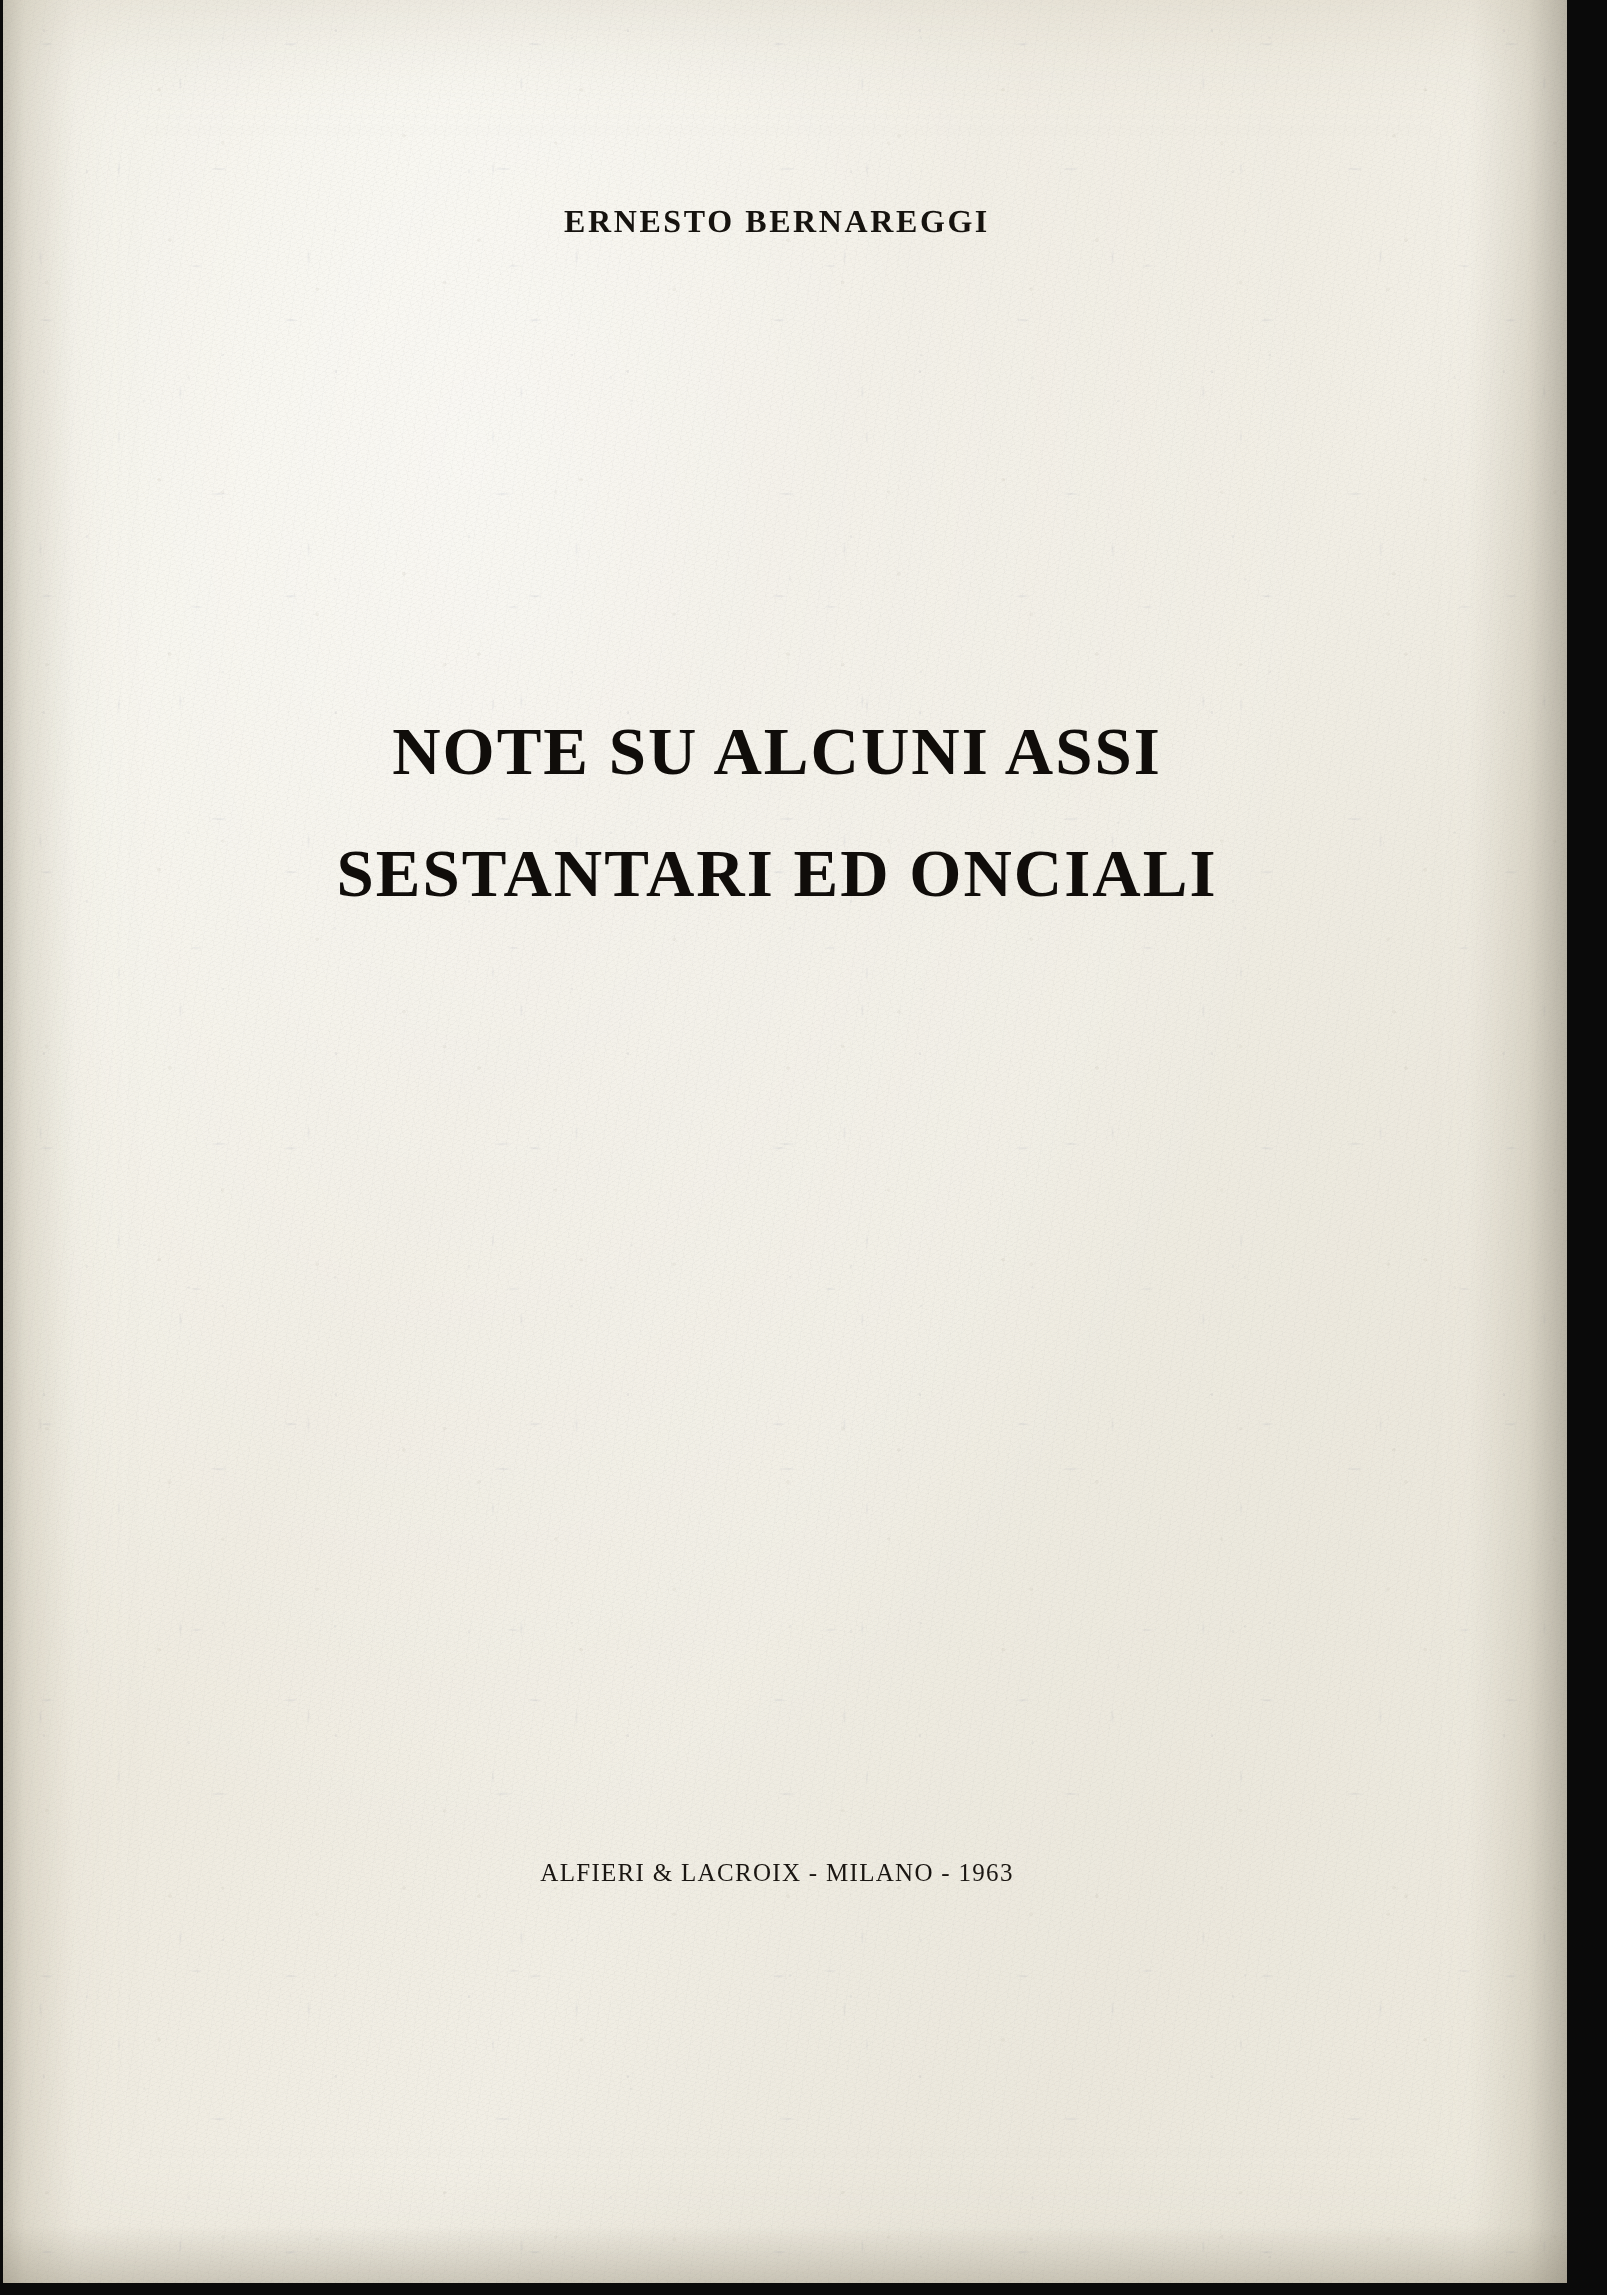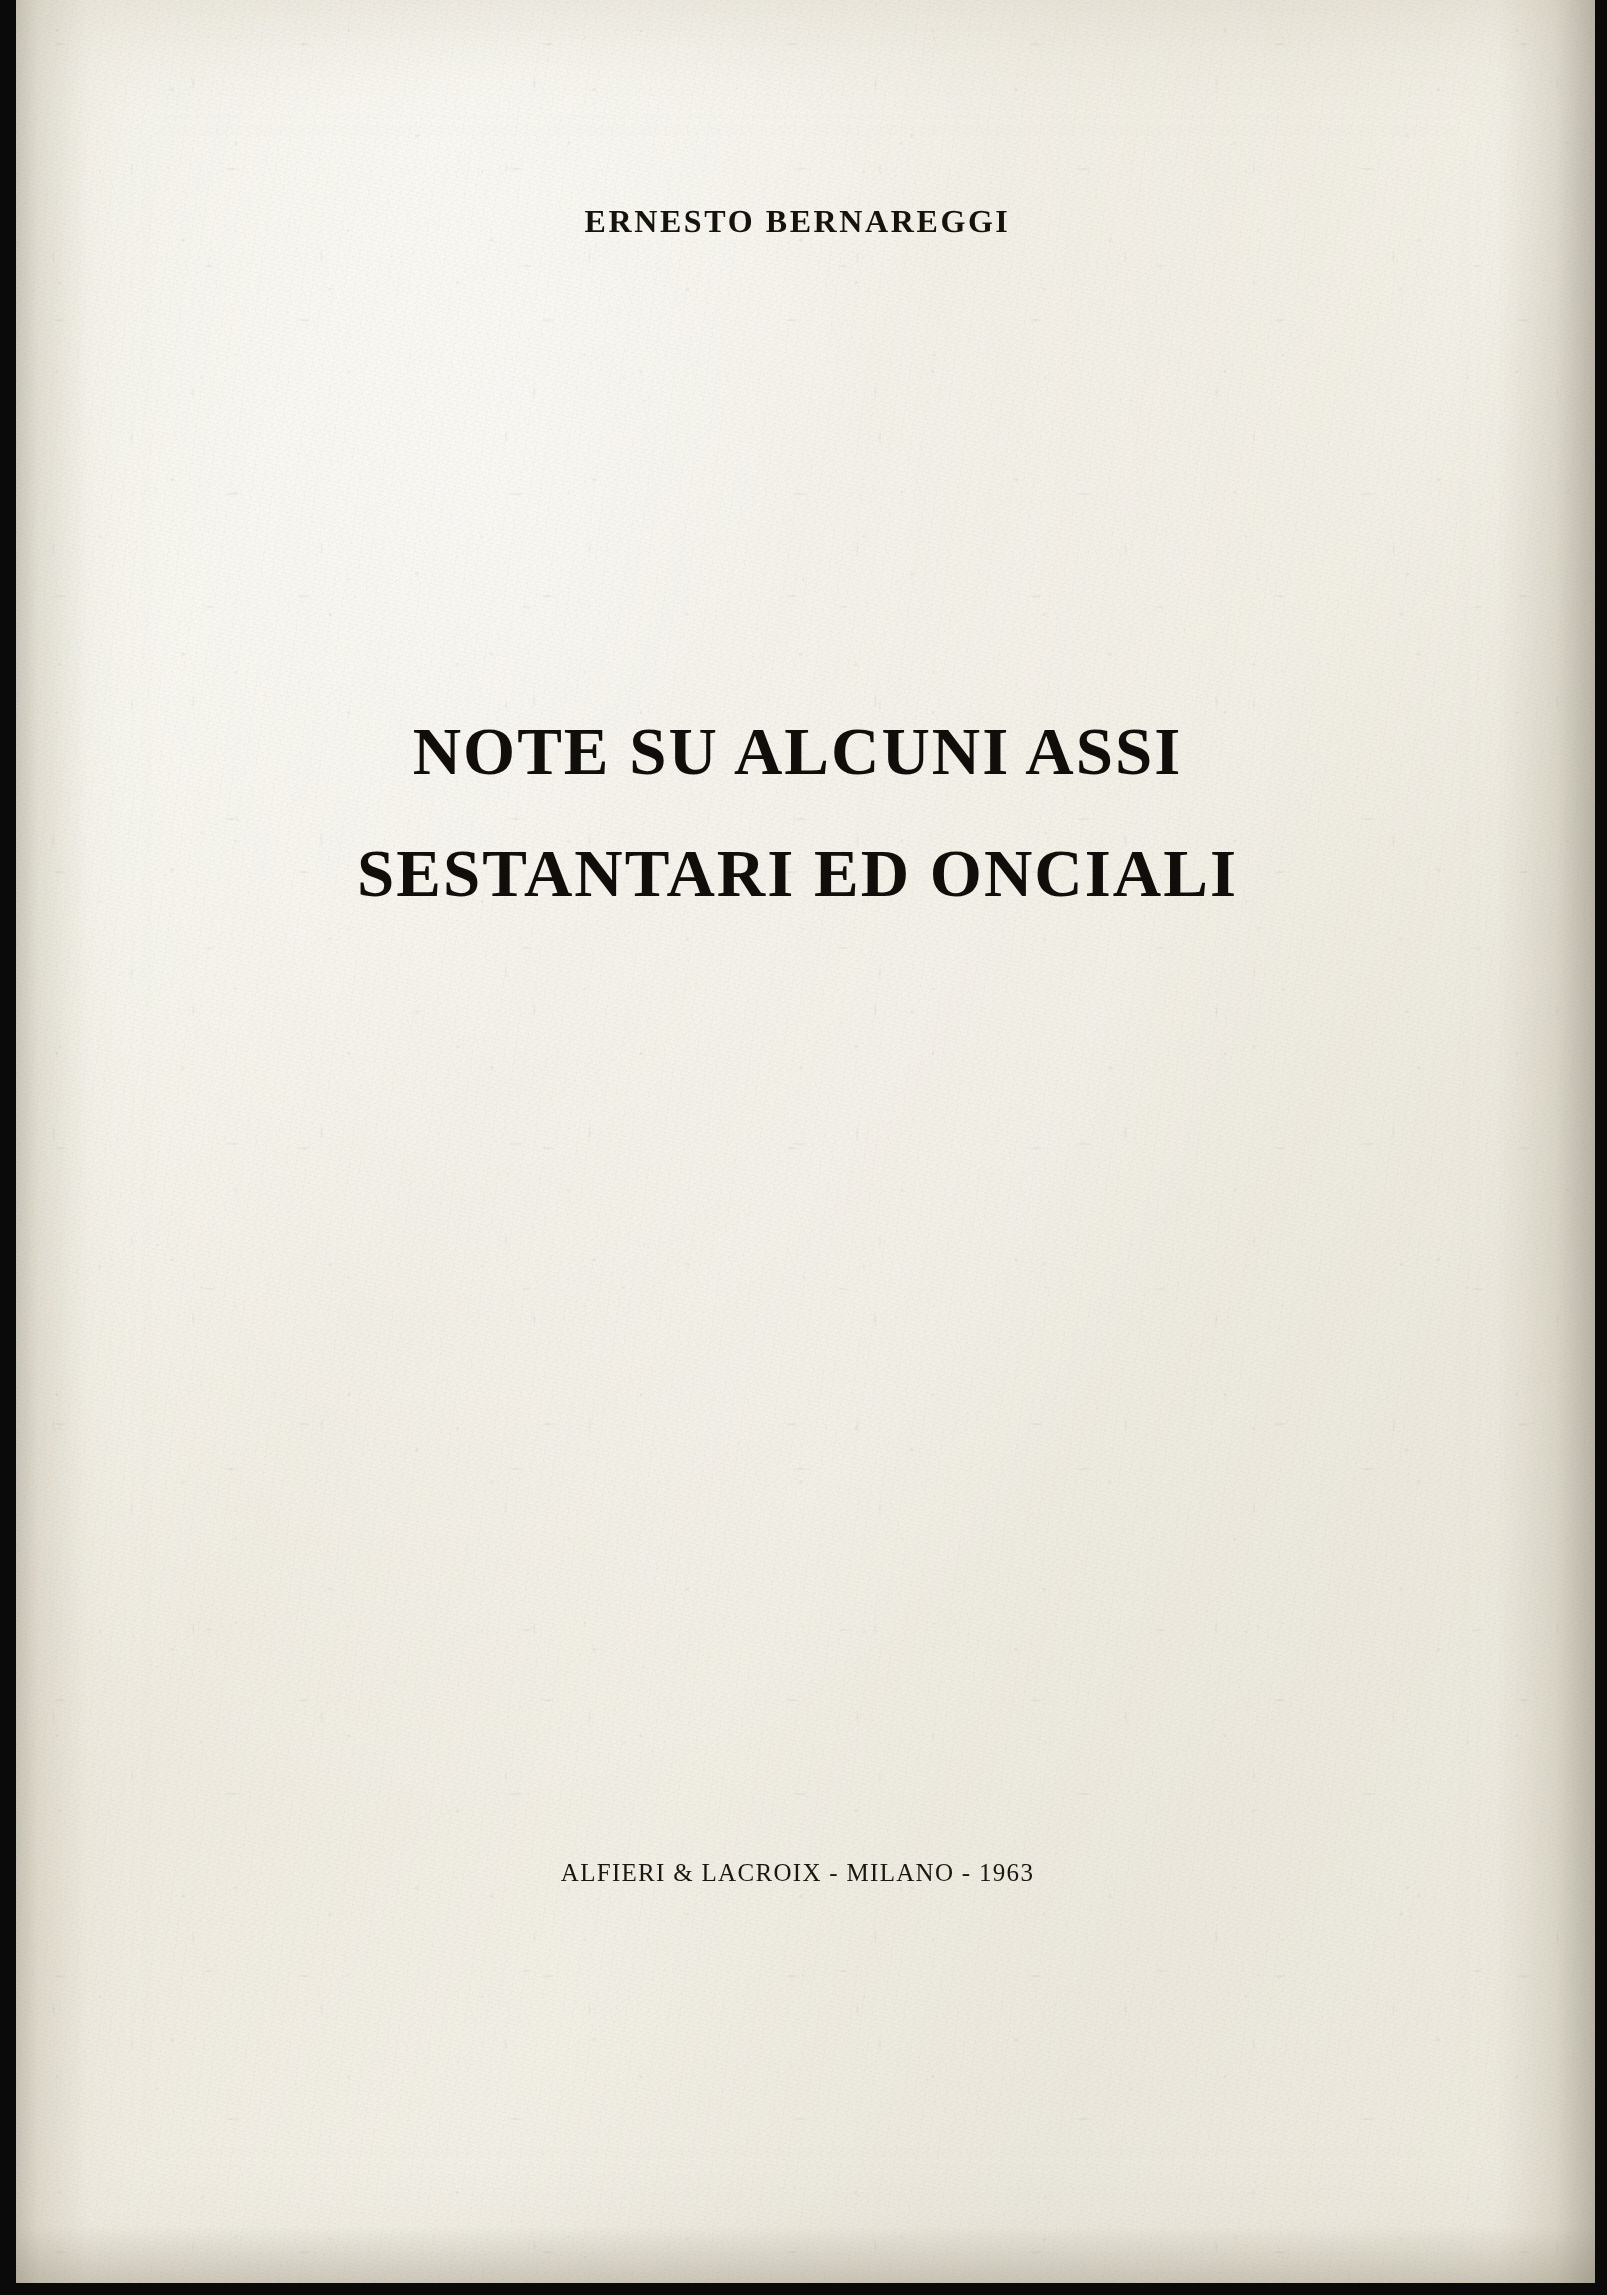--- a/index.html
+++ b/index.html
@@ -17,31 +17,30 @@
   
   .scan-backdrop {
     position: relative;
     width: 1608px;
     height: 2295px;
     background: #0a0a0a;
   }
 
   .page {
     position: absolute;
-    left: 16px;
+    left: 3px;
     top: 0px;
     width: 1564px;
     height: 2283px;
     background:
       radial-gradient(ellipse at 30% 20%, rgba(255,255,255,0.55) 0%, rgba(255,255,255,0.0) 55%),
       radial-gradient(ellipse at 78% 70%, rgba(236,233,222,0.7) 0%, rgba(255,255,255,0.0) 60%),
       linear-gradient(118deg, #efece1 0%, #f3f1e7 18%, #eeeadf 38%, #f2efe6 58%, #eae6db 78%, #efebdf 100%);
     box-shadow: inset 0 0 114px rgba(205,198,178,0.55);
     overflow: hidden;
-    padding-left: 15px;
   }
 
   
   .paper-texture {
     position: absolute;
     inset: 0;
     pointer-events: none;
     opacity: 0.55;
     background-image:
       repeating-linear-gradient(12deg, rgba(176,172,158,0.10) 0px, rgba(176,172,158,0.10) 0.8px, rgba(255,255,255,0) 0.8px, rgba(255,255,255,0) 4px),

